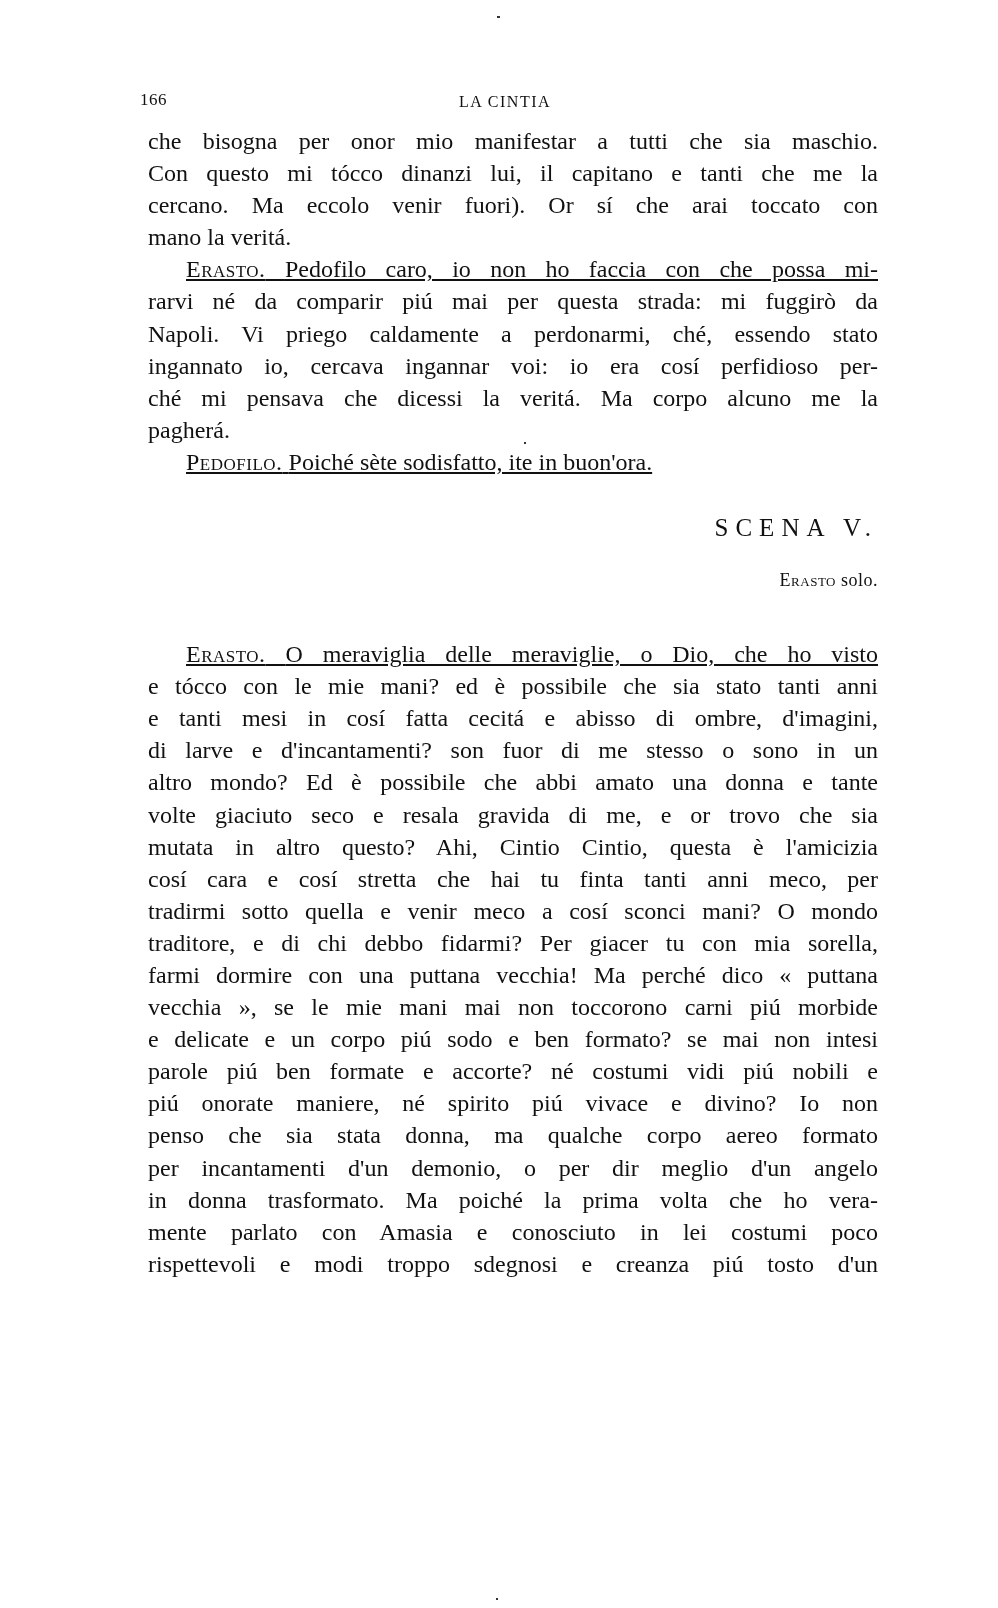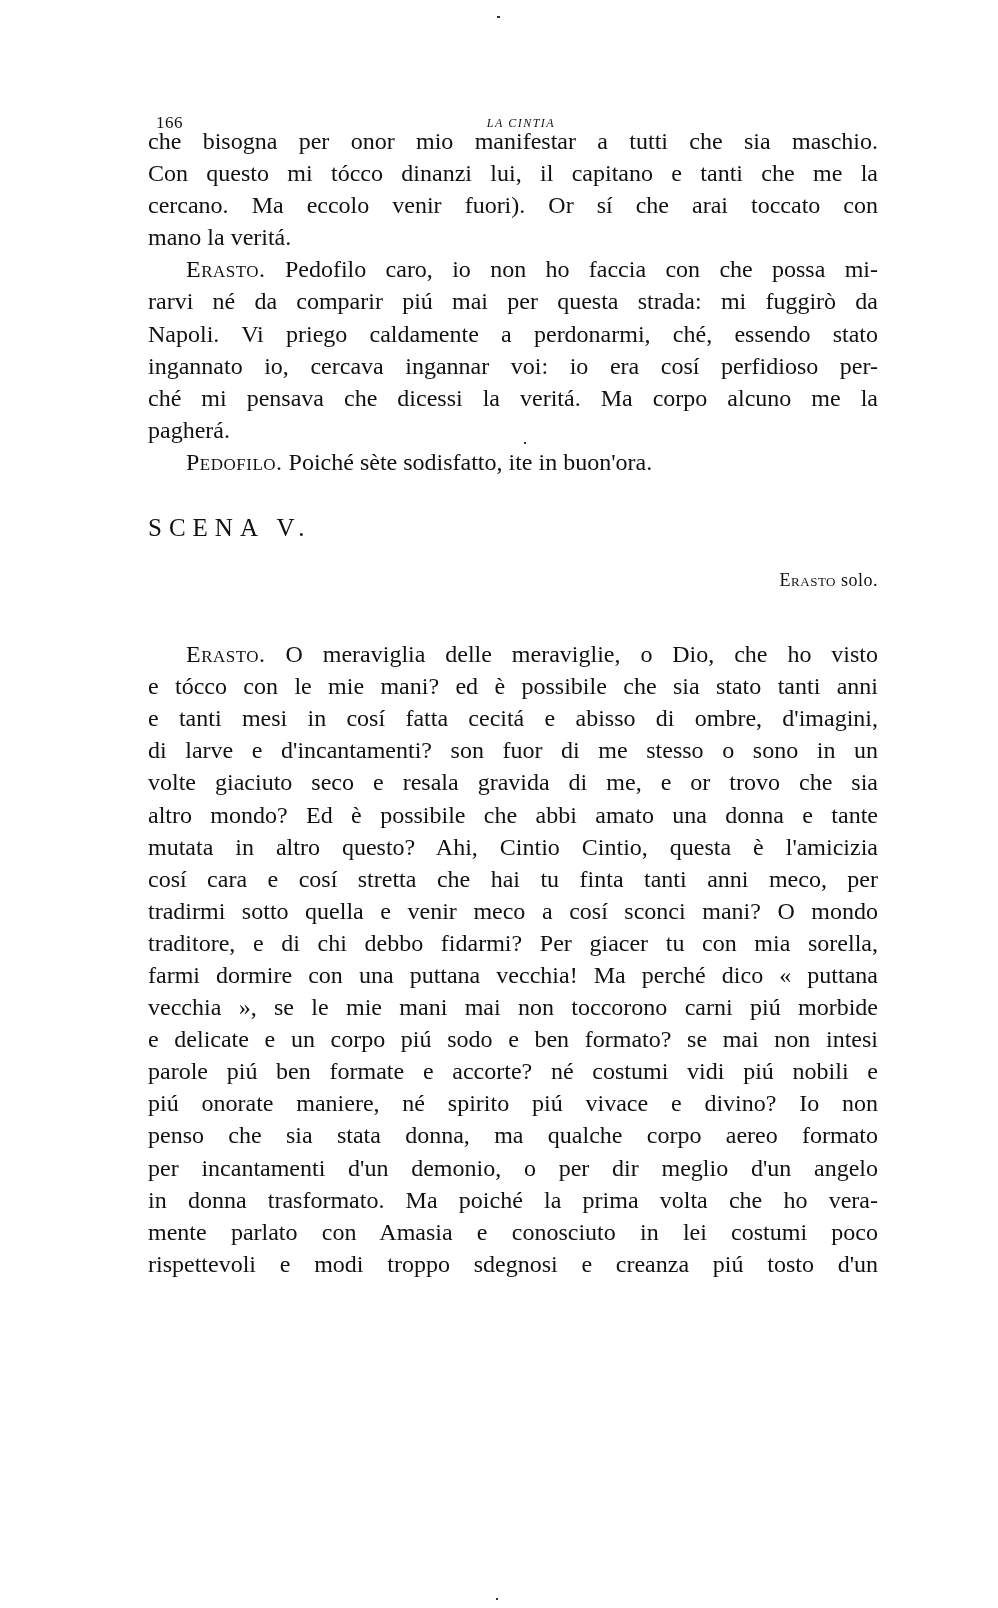--- a/index.html
+++ b/index.html
@@ -15,72 +15,71 @@
       font-family: "Liberation Serif", "DejaVu Serif", serif;
       color: #111111;
     }
     .speck {
       position: absolute;
       background: #333;
     }
     .running-head {
       position: absolute;
       top: 90px;
-      left: 156px;
+      left: 140px;
       width: 730px;
       height: 24px;
       font-size: 17px;
-      margin-top: 23px;
     }
     .page-number {
       position: absolute;
       left: 0;
       top: 0;
       letter-spacing: 0.5px;
     }
     .running-title {
       position: absolute;
       left: 0;
       right: 0;
       text-align: center;
-      font-size: 12px;
+      font-size: 16px;
       letter-spacing: 1.5px;
       top: 3px;
-      font-style: italic;
     }
     .text-block {
       position: absolute;
       left: 148px;
       top: 125px;
       width: 730px;
     }
     .line {
       height: 32.1px;
       line-height: 32.1px;
       font-size: 24px;
       white-space: nowrap;
       text-align: justify;
       text-align-last: justify;
     }
     .line.last {
       text-align-last: left;
     }
     .line.indent {
       padding-left: 38px;
+      text-decoration: underline;
     }
     .sc {
       font-variant: small-caps;
       letter-spacing: 0.5px;
     }
     .scene-title {
       height: 60px;
       margin-top: 30px;
       font-size: 25px;
       letter-spacing: 7px;
-      text-align: left;
+      text-align: right;
       line-height: 40px;
     }
     .scene-sub {
       height: 70px;
       font-size: 18px;
       text-align: right;
       line-height: 24px;
       letter-spacing: 0.5px;
     }
   </style>
@@ -123,22 +122,22 @@
     <span class="sc">Erasto</span><span> solo.</span>
   </div>
 
   <div class="line indent">
     <span class="sc">Erasto.</span>
     <span>O meraviglia delle meraviglie, o Dio, che ho visto</span>
   </div>
   <div class="line">e tócco con le mie mani? ed è possibile che sia stato tanti anni</div>
   <div class="line">e tanti mesi in cosí fatta cecitá e abisso di ombre, d'imagini,</div>
   <div class="line">di larve e d'incantamenti? son fuor di me stesso o sono in un</div>
+  <div class="line">altro mondo? Ed è possibile che abbi amato una donna e tante</div>
   <div class="line">volte giaciuto seco e resala gravida di me, e or trovo che sia</div>
-  <div class="line">altro mondo? Ed è possibile che abbi amato una donna e tante</div>
   <div class="line">mutata in altro questo? Ahi, Cintio Cintio, questa è l'amicizia</div>
   <div class="line">cosí cara e cosí stretta che hai tu finta tanti anni meco, per</div>
   <div class="line">tradirmi sotto quella e venir meco a cosí sconci mani? O mondo</div>
   <div class="line">traditore, e di chi debbo fidarmi? Per giacer tu con mia sorella,</div>
   <div class="line">farmi dormire con una puttana vecchia! Ma perché dico « puttana</div>
   <div class="line">vecchia », se le mie mani mai non toccorono carni piú morbide</div>
   <div class="line">e delicate e un corpo piú sodo e ben formato? se mai non intesi</div>
   <div class="line">parole piú ben formate e accorte? né costumi vidi piú nobili e</div>
   <div class="line">piú onorate maniere, né spirito piú vivace e divino? Io non</div>
   <div class="line">penso che sia stata donna, ma qualche corpo aereo formato</div>

